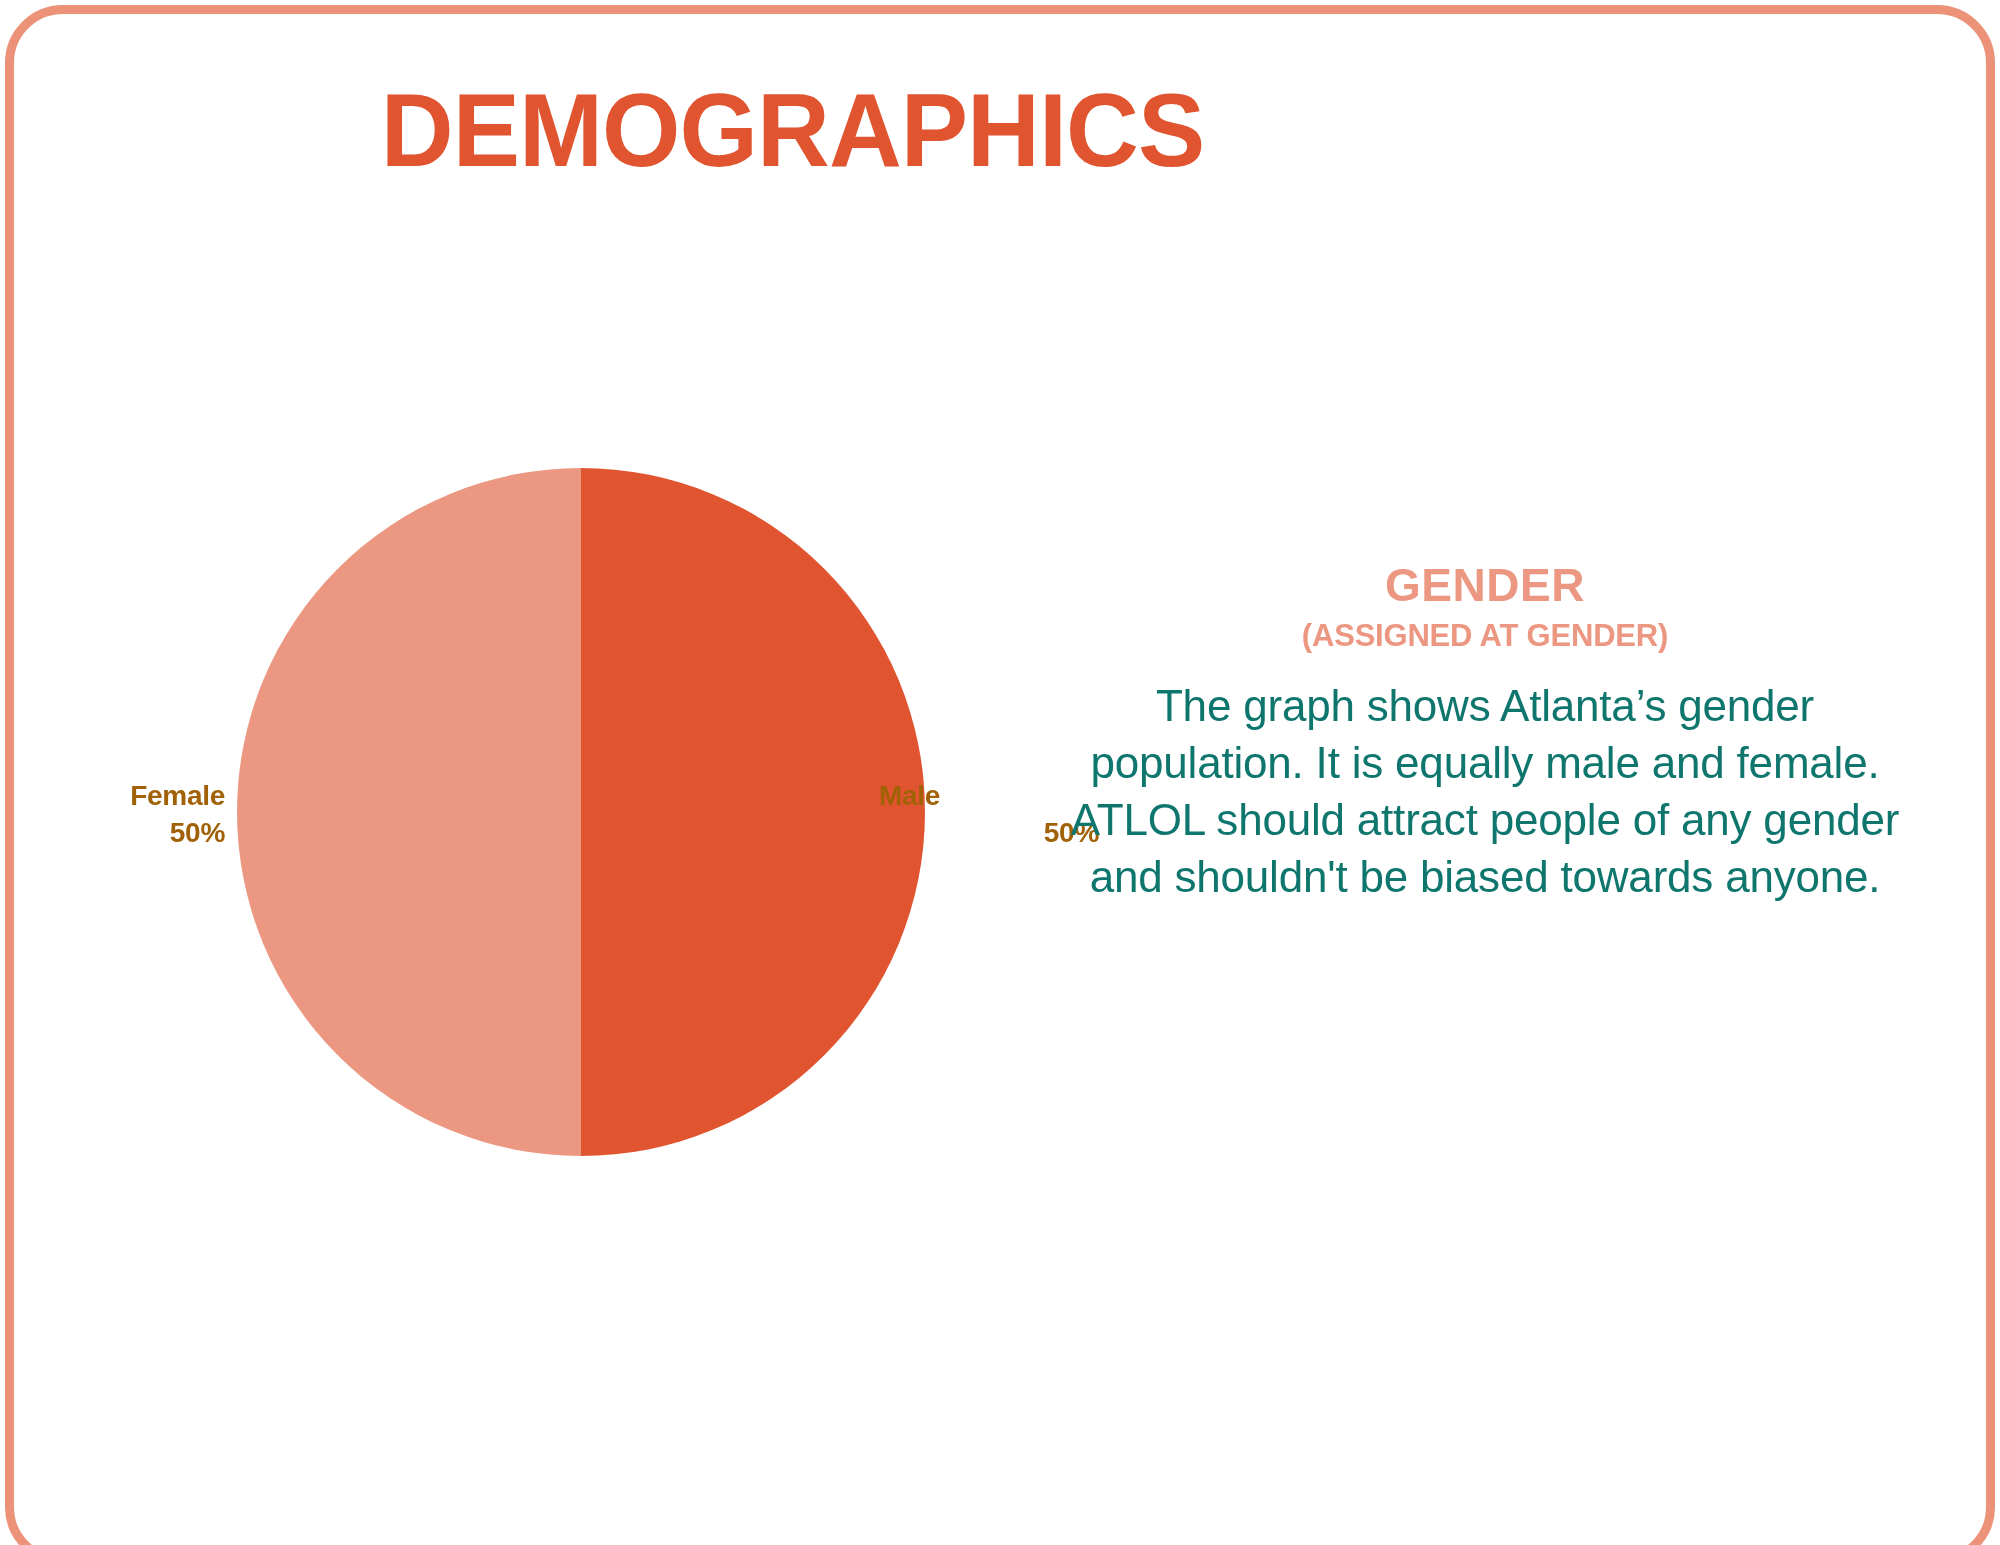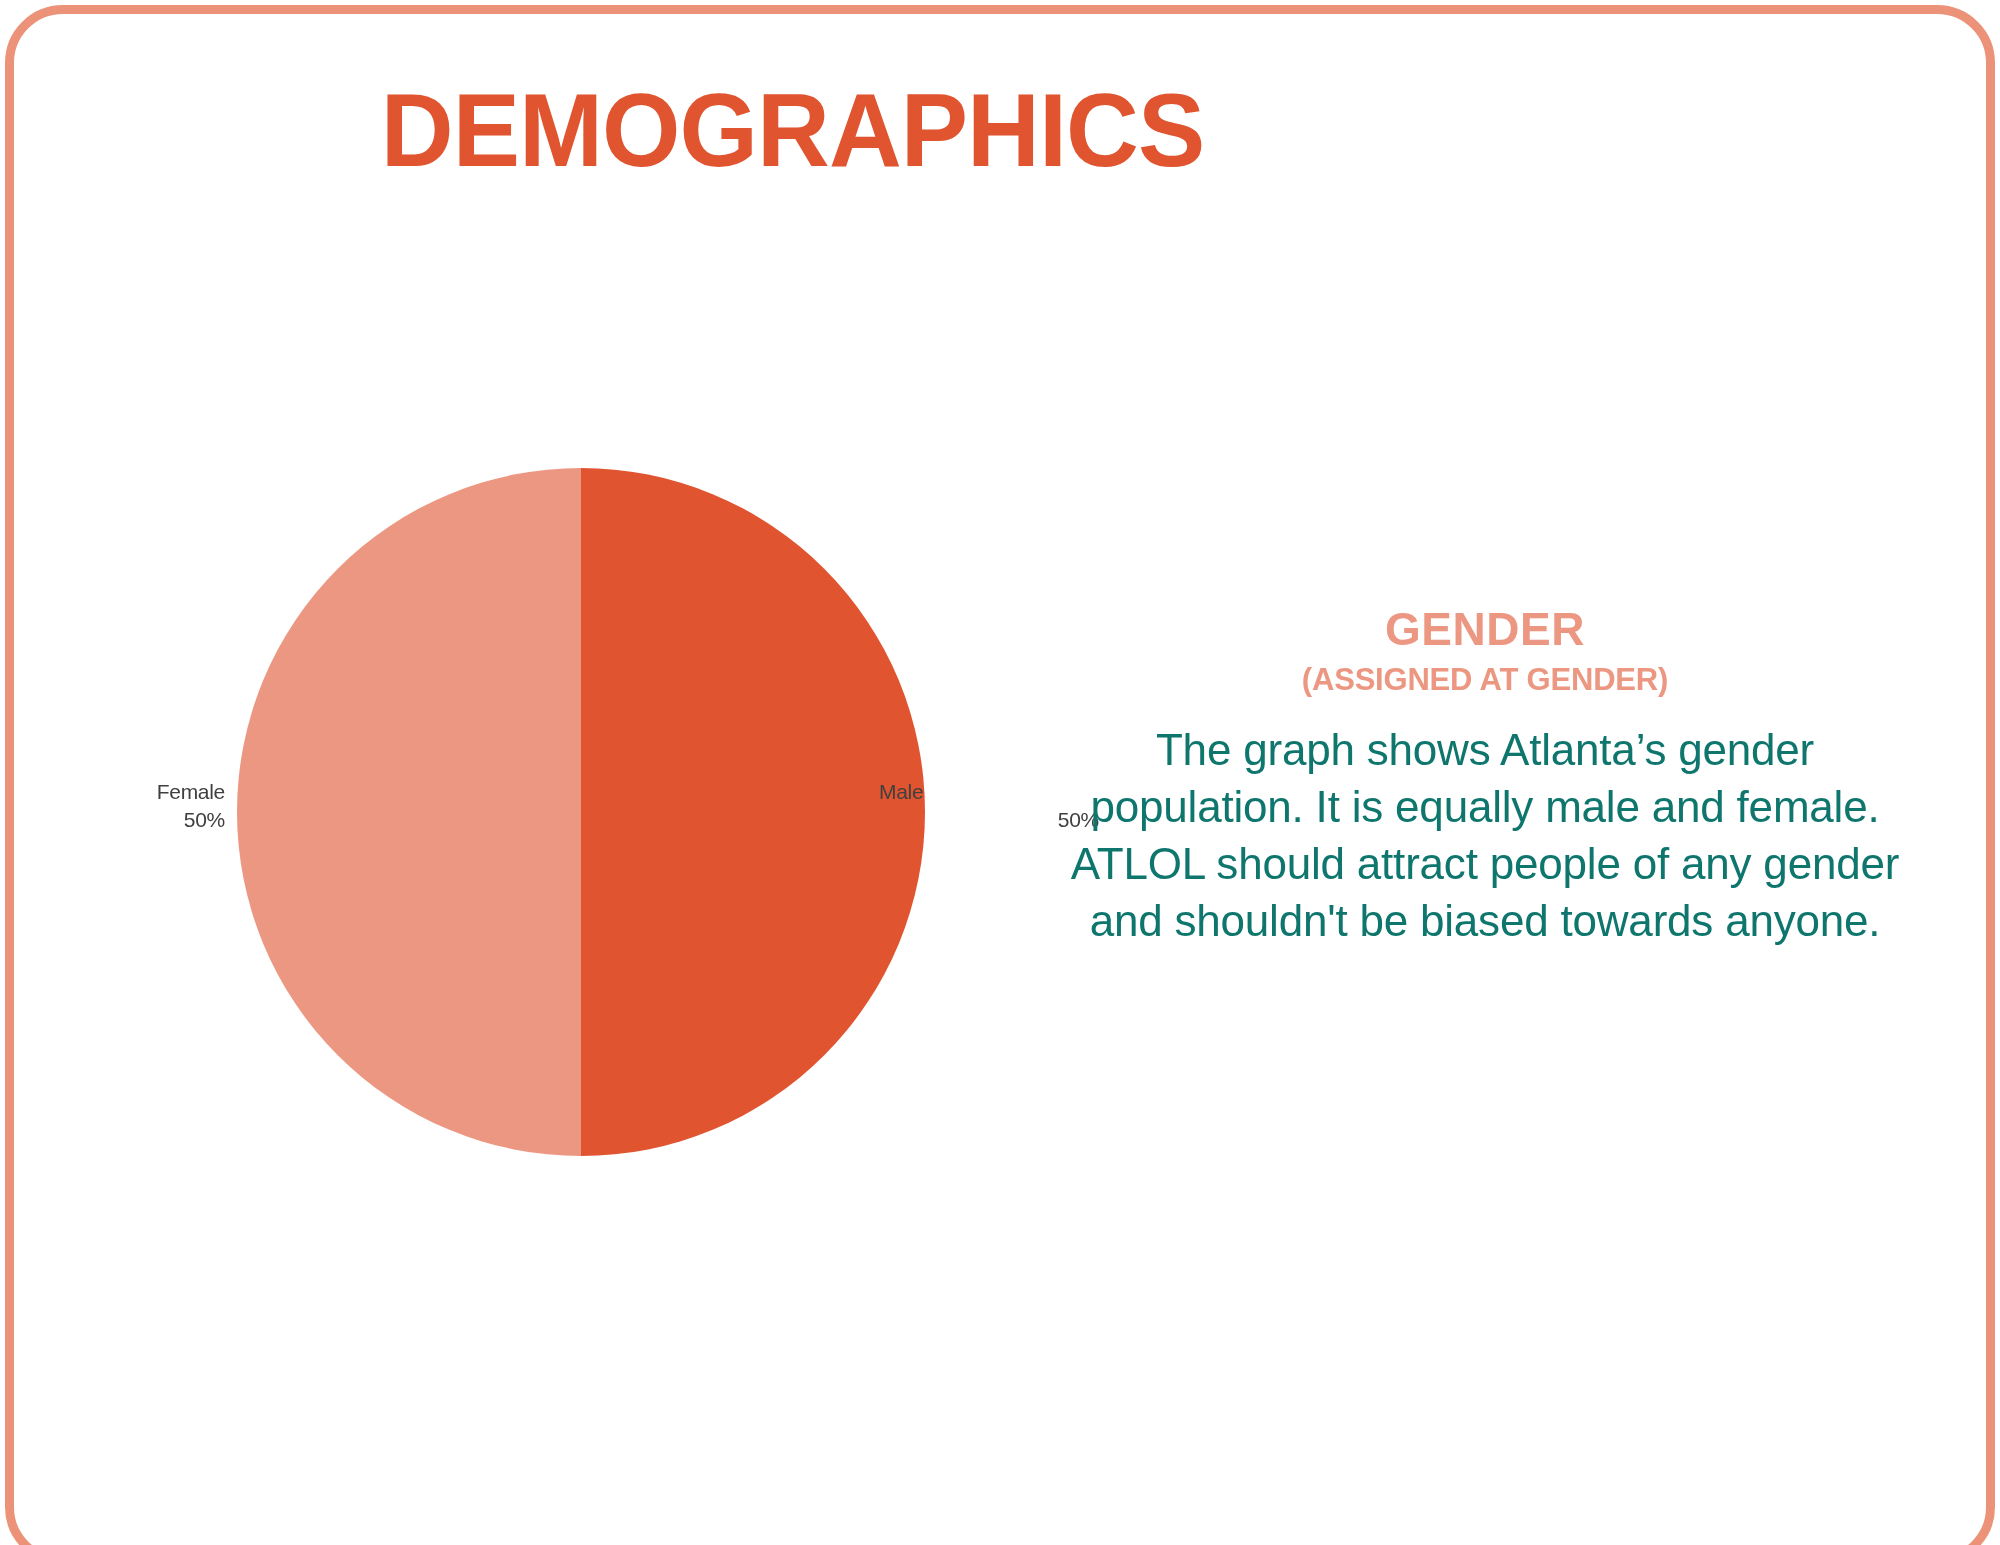--- a/index.html
+++ b/index.html
@@ -71,24 +71,24 @@
     width: 50%;
     height: 100%;
   }
   .pie-half.left  { left: 0;  background: #EC9781; }
   .pie-half.right { right: 0; background: #E0542F; }
 
   
   .slice-label {
     position: absolute;
     font-family: "Liberation Sans", sans-serif;
-    font-weight: 400;
-    font-size: 21px;
+    font-weight: 700;
+    font-size: 28px;
     line-height: 1.32;
-    color: #404040;
+    color: #a16207;
     letter-spacing: -0.3px;
     white-space: nowrap;
   }
   #label-female {
     left: 0px;
     top: 778px;
     width: 225px;
     text-align: right;
   }
   #label-male {
@@ -109,21 +109,20 @@
     text-align: center;
   }
 
   #info-heading {
     font-family: "Liberation Sans", sans-serif;
     font-weight: 700;
     font-size: 46px;
     letter-spacing: 0.5px;
     color: #EC9781;
     line-height: 1.1;
-    margin-top: 44px;
   }
 
   #info-subheading {
     margin-top: 8px;
     font-family: "Liberation Sans", sans-serif;
     font-weight: 700;
     font-size: 31px;
     letter-spacing: -0.2px;
     color: #EC9781;
     line-height: 1.1;

